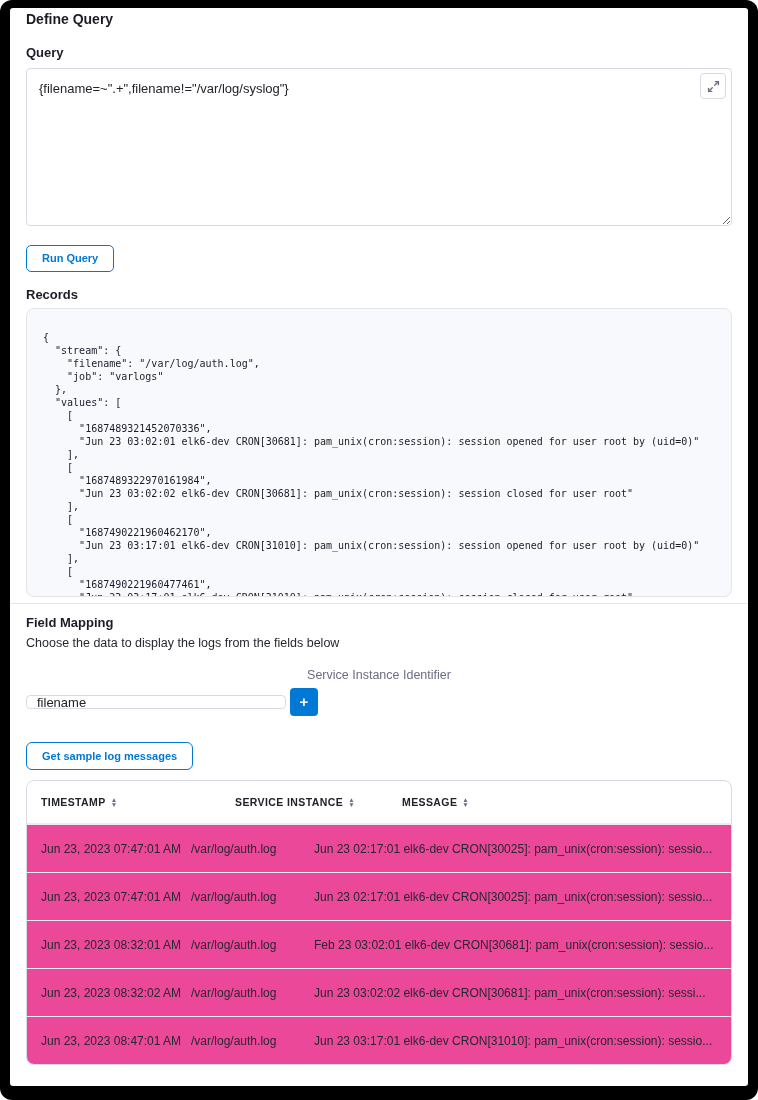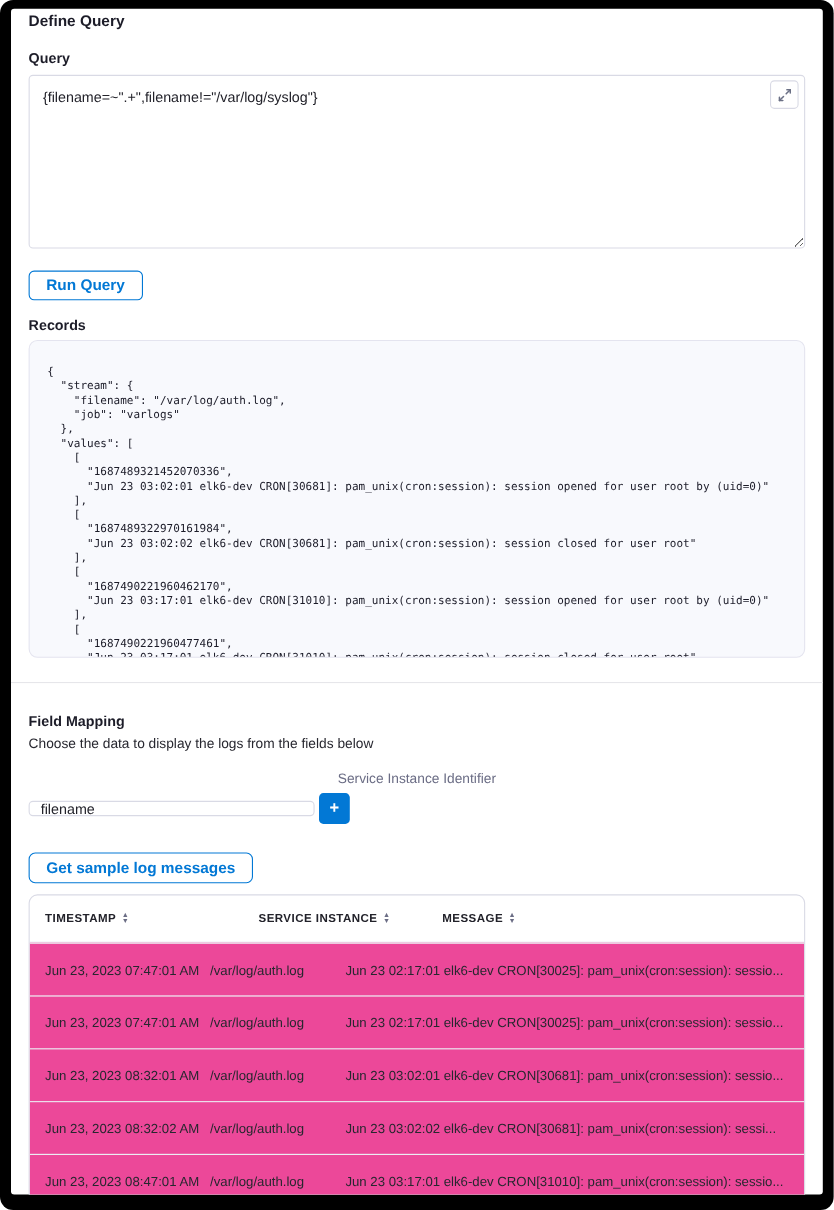--- a/index.html
+++ b/index.html
@@ -14,21 +14,21 @@
     background: #000000;
     border-radius: 12px;
   }
   .page {
     position: absolute;
     left: 10px; top: 8px; right: 10px; bottom: 14px;
     background: #ffffff;
     border-radius: 3px;
     overflow: hidden;
   }
-  .section { padding: 16px 16px; }
+  .section { padding: 0 16px; }
   .section.top { padding-top: 2px; }
 
   .sec-title {
     font-size: 14px; font-weight: 700; color: #1c1c28;
     height: 18px; line-height: 18px;
   }
   .sec-desc {
     font-size: 12.5px; color: #27272f;
     height: 18px; line-height: 18px; margin-top: 4px;
   }
@@ -51,21 +51,21 @@
     width: 26px; height: 26px;
     background: #fff; border: 1px solid #d9dae5; border-radius: 4px;
     display: flex; align-items: center; justify-content: center;
     cursor: pointer; padding: 0;
   }
 
   .btn-outline-blue {
     display: inline-block;
     background: #fff;
     border: 1px solid #0278d5; border-radius: 5px;
-    color: #0278d5; font-weight: 700; font-size: 14px;
+    color: #0278d5; font-weight: 700; font-size: 11px;
     font-family: "Liberation Sans", sans-serif;
     padding: 0 15px; height: 27px; line-height: 25px;
     cursor: pointer;
   }
   .run-query-btn { margin-top: 15px; }
   .get-sample-btn { margin-top: 26px; height: 28px; line-height: 26px; border-radius: 6px; }
 
   .records-label { margin-top: 14px; }
   .records-panel {
     margin-top: 4px; height: 289px;
@@ -232,21 +232,21 @@
           <div class="td td-message">Jun 23 02:17:01 elk6-dev CRON[30025]: pam_unix(cron:session): sessio...</div>
         </div>
         <div class="trow">
           <div class="td td-timestamp">Jun 23, 2023 07:47:01 AM</div>
           <div class="td td-service">/var/log/auth.log</div>
           <div class="td td-message">Jun 23 02:17:01 elk6-dev CRON[30025]: pam_unix(cron:session): sessio...</div>
         </div>
         <div class="trow">
           <div class="td td-timestamp">Jun 23, 2023 08:32:01 AM</div>
           <div class="td td-service">/var/log/auth.log</div>
-          <div class="td td-message">Jun 23 03:02:01 elk6-dev CRON[30681]: pam_unix(cron:session): sessio...</div>
+          <div class="td td-message">Feb 23 03:02:01 elk6-dev CRON[30681]: pam_unix(cron:session): sessio...</div>
         </div>
         <div class="trow">
           <div class="td td-timestamp">Jun 23, 2023 08:32:02 AM</div>
           <div class="td td-service">/var/log/auth.log</div>
           <div class="td td-message">Jun 23 03:02:02 elk6-dev CRON[30681]: pam_unix(cron:session): sessi...</div>
         </div>
         <div class="trow">
           <div class="td td-timestamp">Jun 23, 2023 08:47:01 AM</div>
           <div class="td td-service">/var/log/auth.log</div>
           <div class="td td-message">Jun 23 03:17:01 elk6-dev CRON[31010]: pam_unix(cron:session): sessio...</div>

